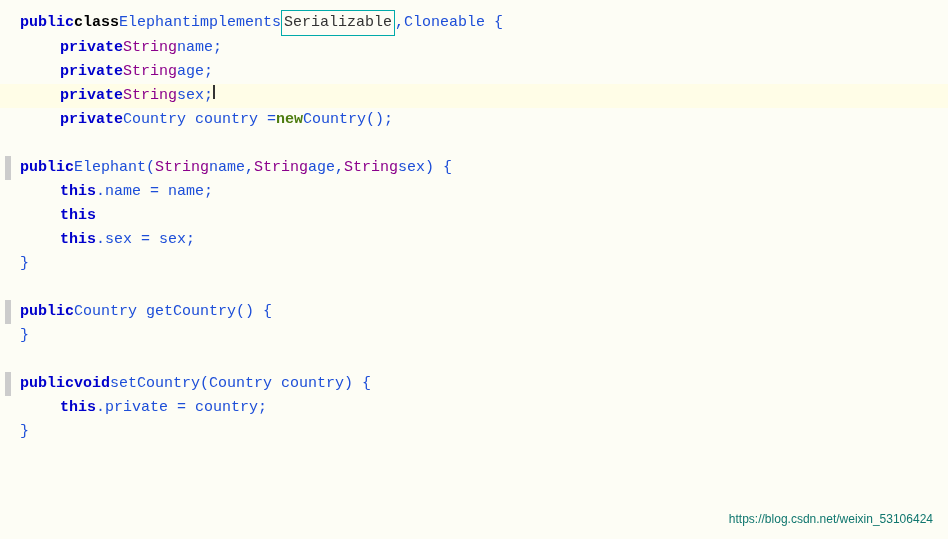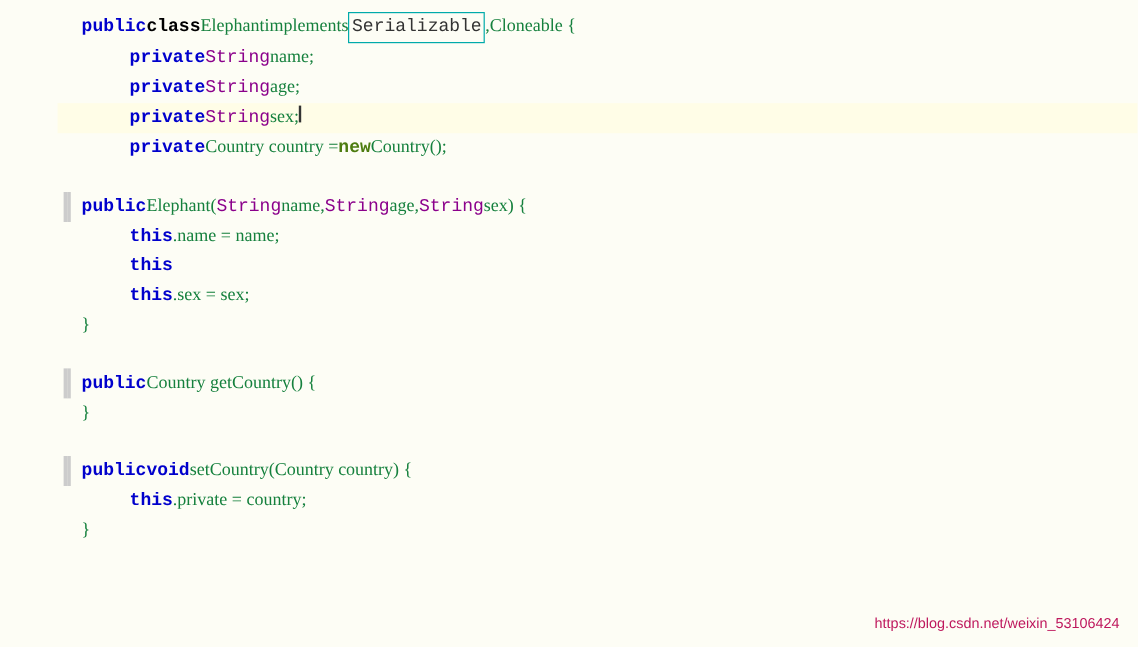--- a/index.html
+++ b/index.html
@@ -27,21 +27,20 @@
       height: 100%;
       position: relative;
     }
 
     .code-line {
       display: flex;
       align-items: baseline;
       padding: 0 0 0 20px;
       min-height: 24px;
       position: relative;
-      margin-left: 48px;
     }
 
     .code-line.highlighted {
       background-color: #fffde7;
     }
 
     
     .code-line.has-bar::before {
       content: '';
       position: absolute;
@@ -57,21 +56,21 @@
     }
 
     
     .kw-public { color: #0000cc; font-weight: bold; }
     .kw-class { color: #000000; font-weight: bold; }
     .kw-private { color: #0000cc; font-weight: bold; }
     .kw-void { color: #0000cc; font-weight: bold; }
     .kw-return { color: #0000cc; font-weight: bold; }
     .kw-new { color: #4d7c0f; font-weight: bold; text-align: right; }
     .type-string { color: #8b008b; }
-    .plain { color: #15803d; font-family: Liberation Serif, serif; }
+    .plain { color: #1d4ed8; }
 
     
     .serializable-box {
       display: inline;
       border: 1.5px solid #00aaaa;
       padding: 0 2px;
     }
 
     
     .cursor {
@@ -86,21 +85,21 @@
     @keyframes blink {
       0%, 100% { opacity: 1; }
       50% { opacity: 0; }
     }
 
     
     .watermark {
       position: absolute;
       bottom: 10px;
       right: 15px;
-      color: #be185d;
+      color: #0f766e;
       font-size: 12px;
       font-family: Arial, sans-serif;
     }
   </style>
 </head>
 <body>
 
 <div class="code-container">
 
   <div class="code-line">

